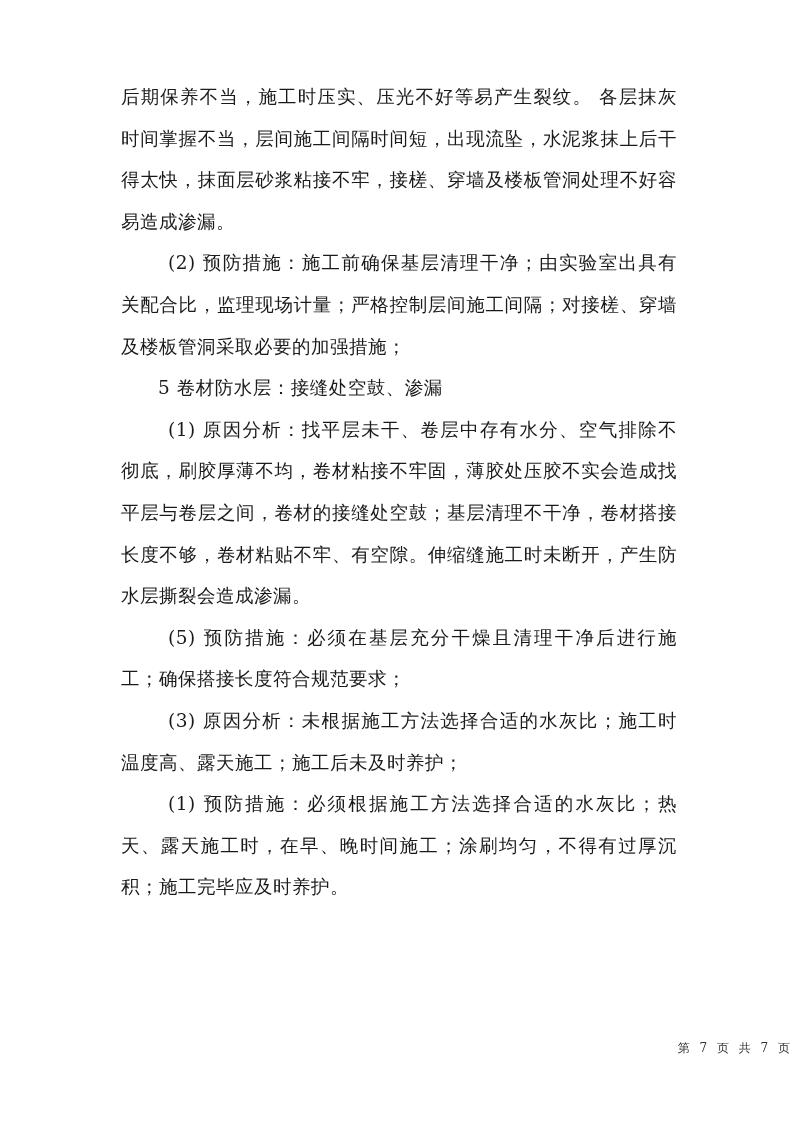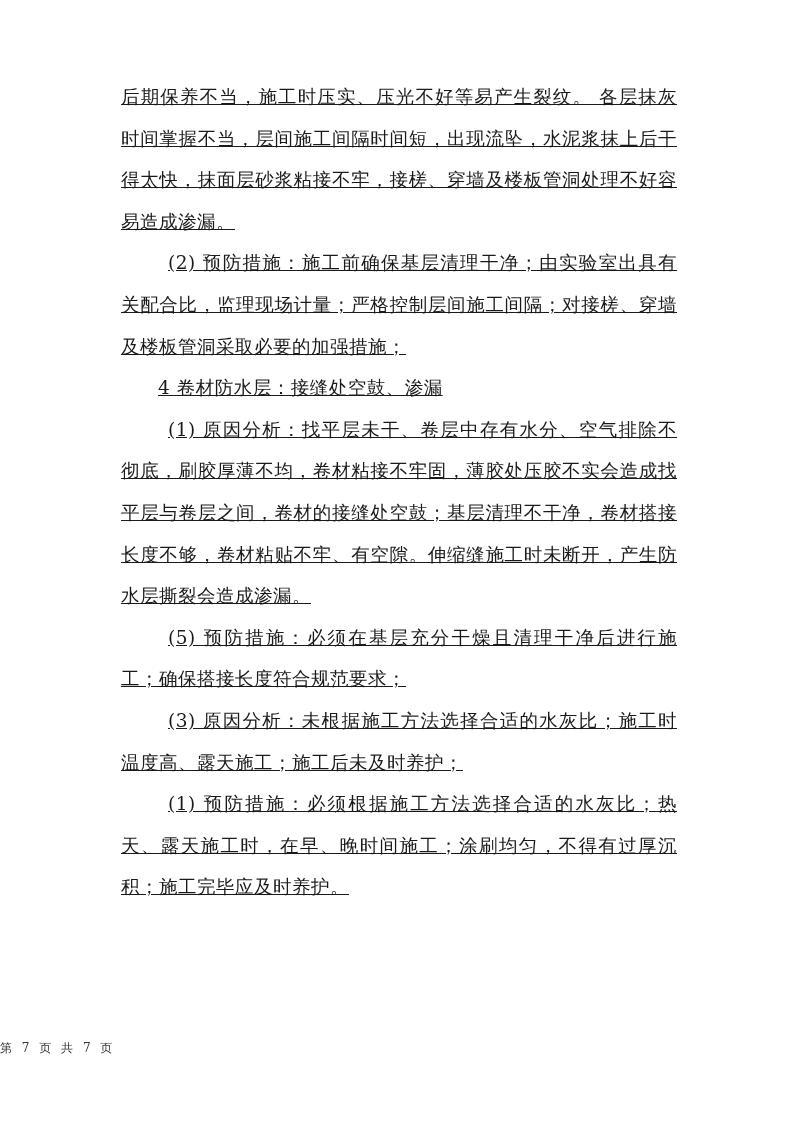--- a/index.html
+++ b/index.html
@@ -6,37 +6,37 @@
   body { width: 793px; height: 1122px; position: relative; overflow: hidden; }
   .page {
     position: absolute; left: 0; top: 0; width: 793px; height: 1122px; background: #ffffff;
   }
   .body-text {
     position: absolute; left: 121px; top: 76px; width: 556px;
     font-family: "DejaVu Serif", "Liberation Serif", serif;
     font-size: 18.5px; line-height: 41.6px; color: #1a1a1a;
     letter-spacing: 0.5px; text-align: justify;
   }
-  .body-text p { margin: 0; text-decoration: underline; }
+  .body-text p { margin: 0; }
   .body-text p.indent { text-indent: 37px; }
   .body-text p.indent2 { text-indent: 47px; }
   .footer {
     position: absolute; left: 0; width: 793px; top: 1040px;
-    text-align: left; font-family: "DejaVu Serif", "Liberation Serif", serif;
+    text-align: right; font-family: "DejaVu Serif", "Liberation Serif", serif;
     font-size: 12px; color: #333; letter-spacing: 3px;
   }
 </style>
 </head>
 <body>
 
 <div class="page">
   <div class="body-text">
     <p>后期保养不当，施工时压实、压光不好等易产生裂纹。 各层抹灰时间掌握不当，层间施工间隔时间短，出现流坠，水泥浆抹上后干得太快，抹面层砂浆粘接不牢，接槎、穿墙及楼板管洞处理不好容易造成渗漏。</p>
     <p class="indent2">(2) 预防措施：施工前确保基层清理干净；由实验室出具有关配合比，监理现场计量；严格控制层间施工间隔；对接槎、穿墙及楼板管洞采取必要的加强措施；</p>
-    <p class="indent">4 卷材防水层：接缝处空鼓、渗漏</p>
+    <p class="indent">5 卷材防水层：接缝处空鼓、渗漏</p>
     <p class="indent2">(1) 原因分析：找平层未干、卷层中存有水分、空气排除不彻底，刷胶厚薄不均，卷材粘接不牢固，薄胶处压胶不实会造成找平层与卷层之间，卷材的接缝处空鼓；基层清理不干净，卷材搭接长度不够，卷材粘贴不牢、有空隙。伸缩缝施工时未断开，产生防水层撕裂会造成渗漏。</p>
     <p class="indent2">(5) 预防措施：必须在基层充分干燥且清理干净后进行施工；确保搭接长度符合规范要求；</p>
     <p class="indent2">(3) 原因分析：未根据施工方法选择合适的水灰比；施工时温度高、露天施工；施工后未及时养护；</p>
     <p class="indent2">(1) 预防措施：必须根据施工方法选择合适的水灰比；热天、露天施工时，在早、晚时间施工；涂刷均匀，不得有过厚沉积；施工完毕应及时养护。</p>
   </div>
   <div class="footer">
     <span>第 7 页 共 7 页</span>
   </div>
 </div>
 

